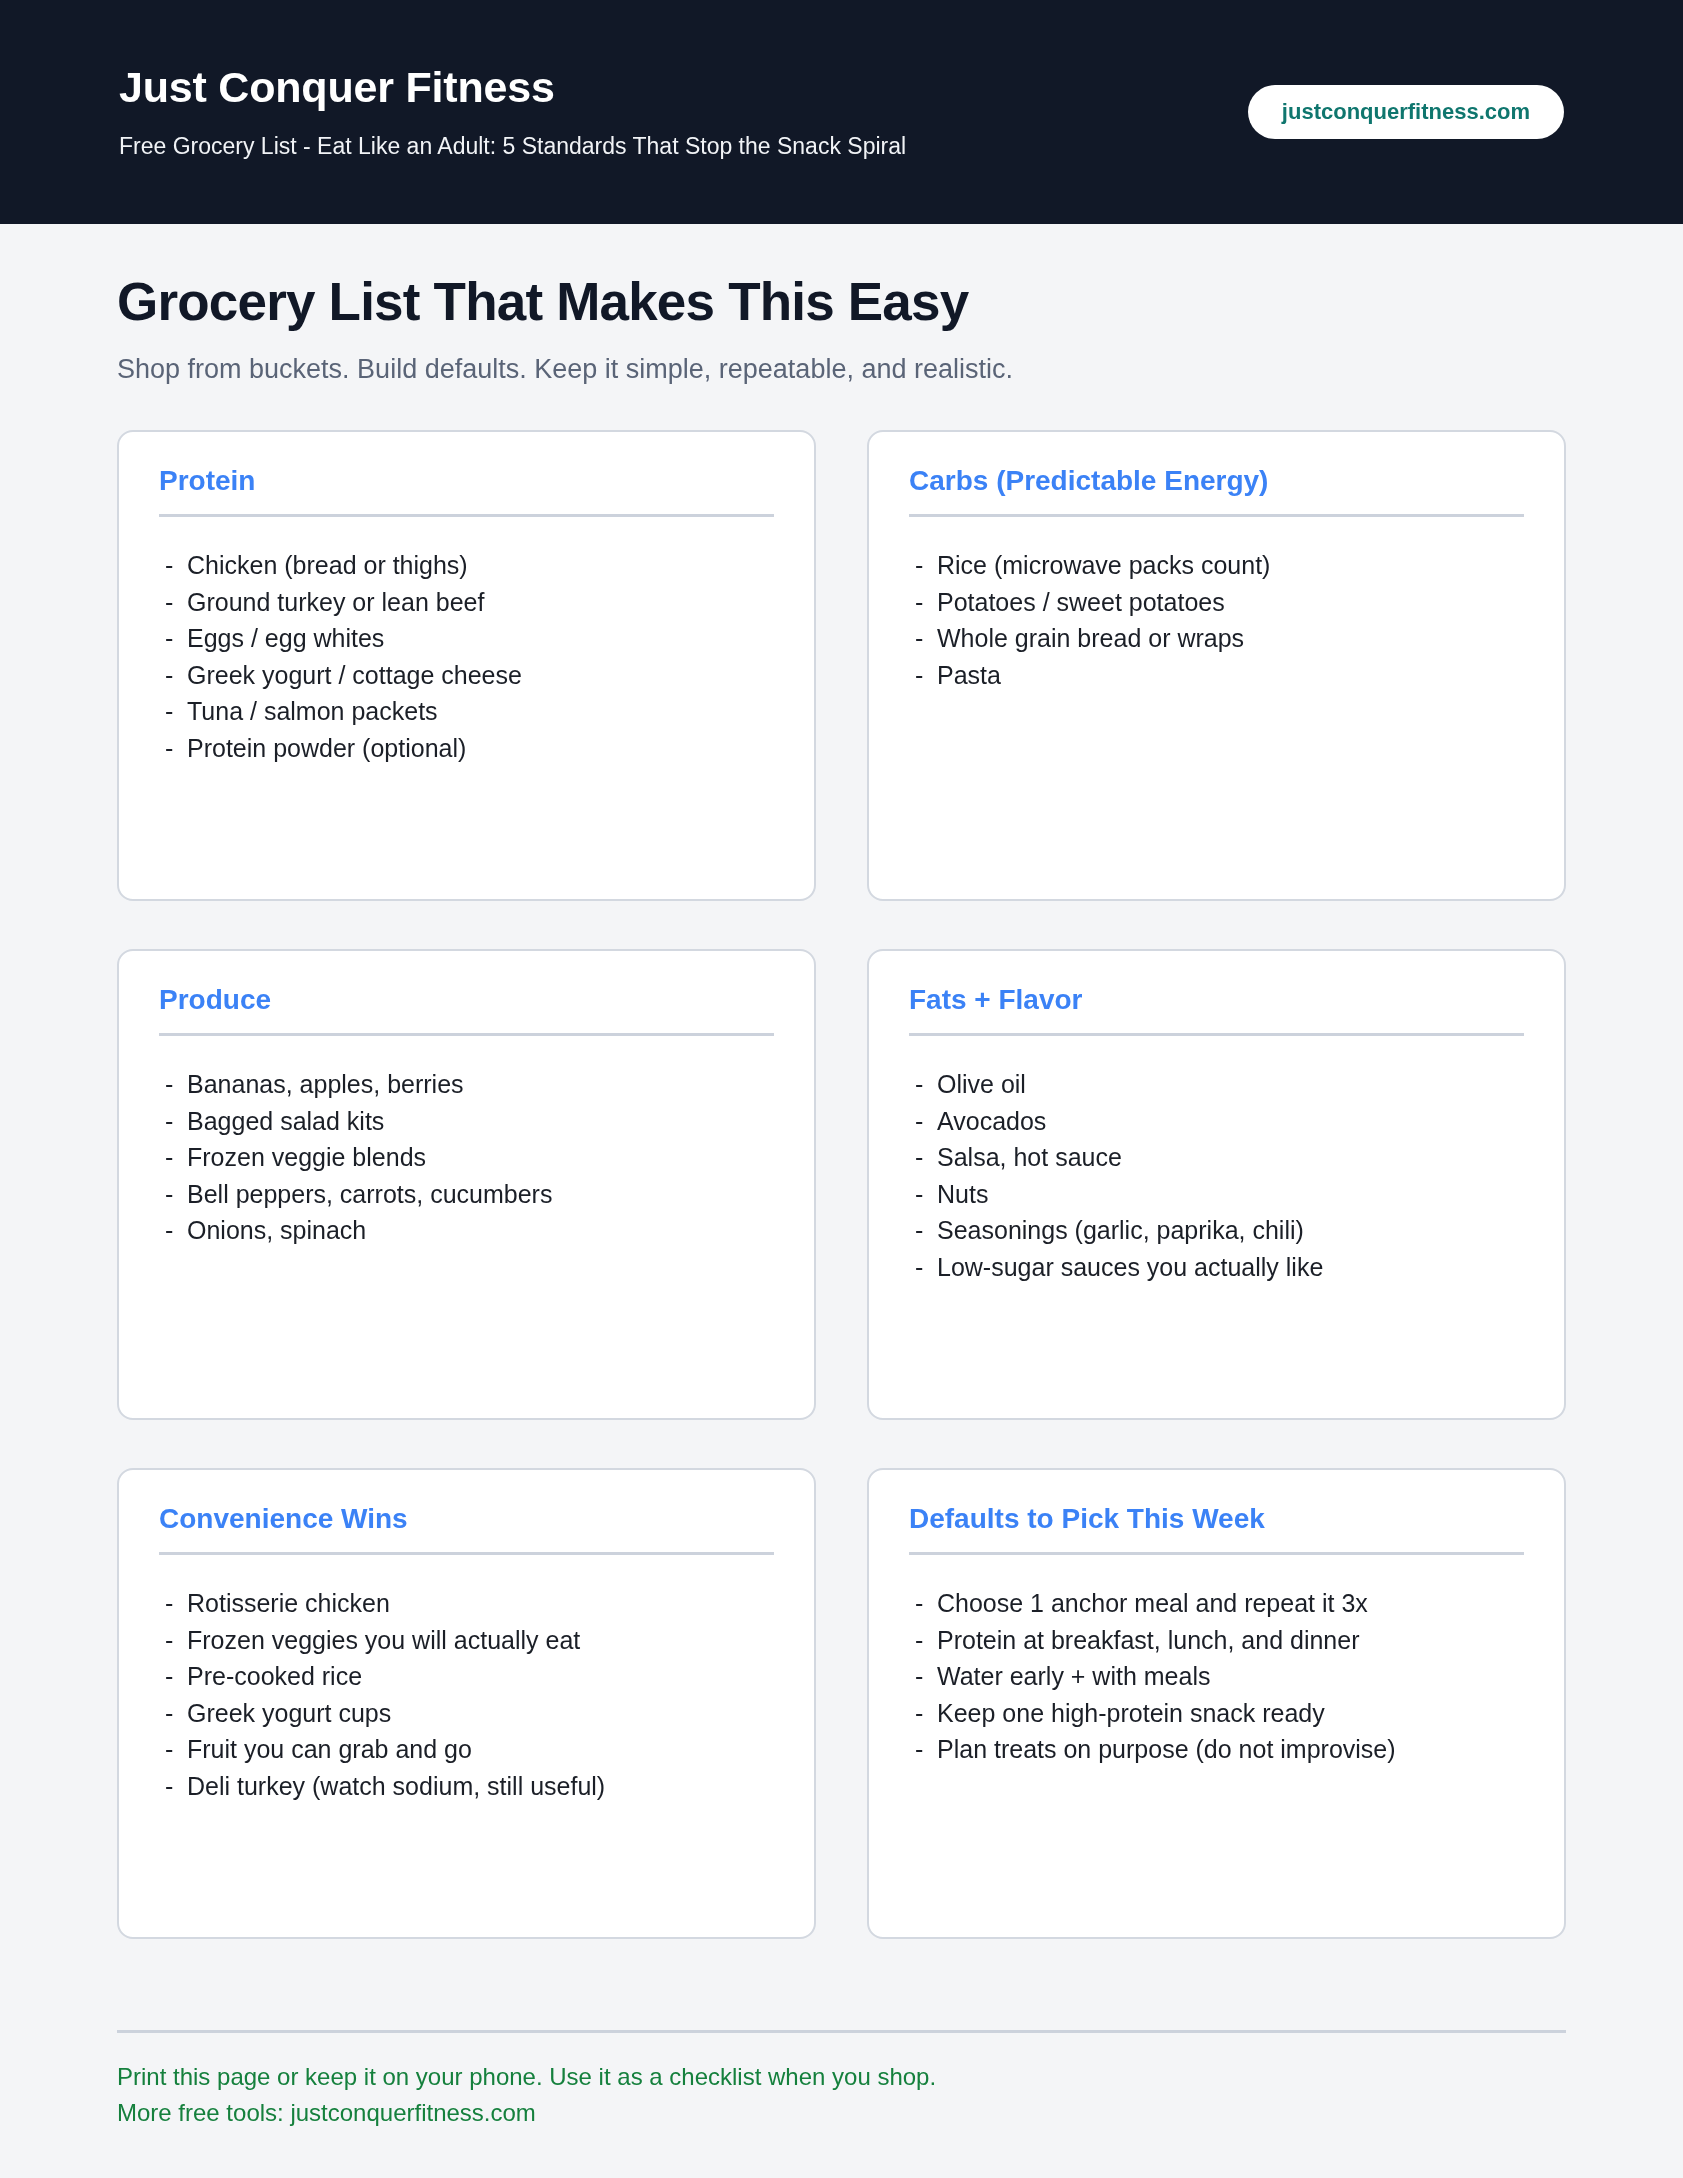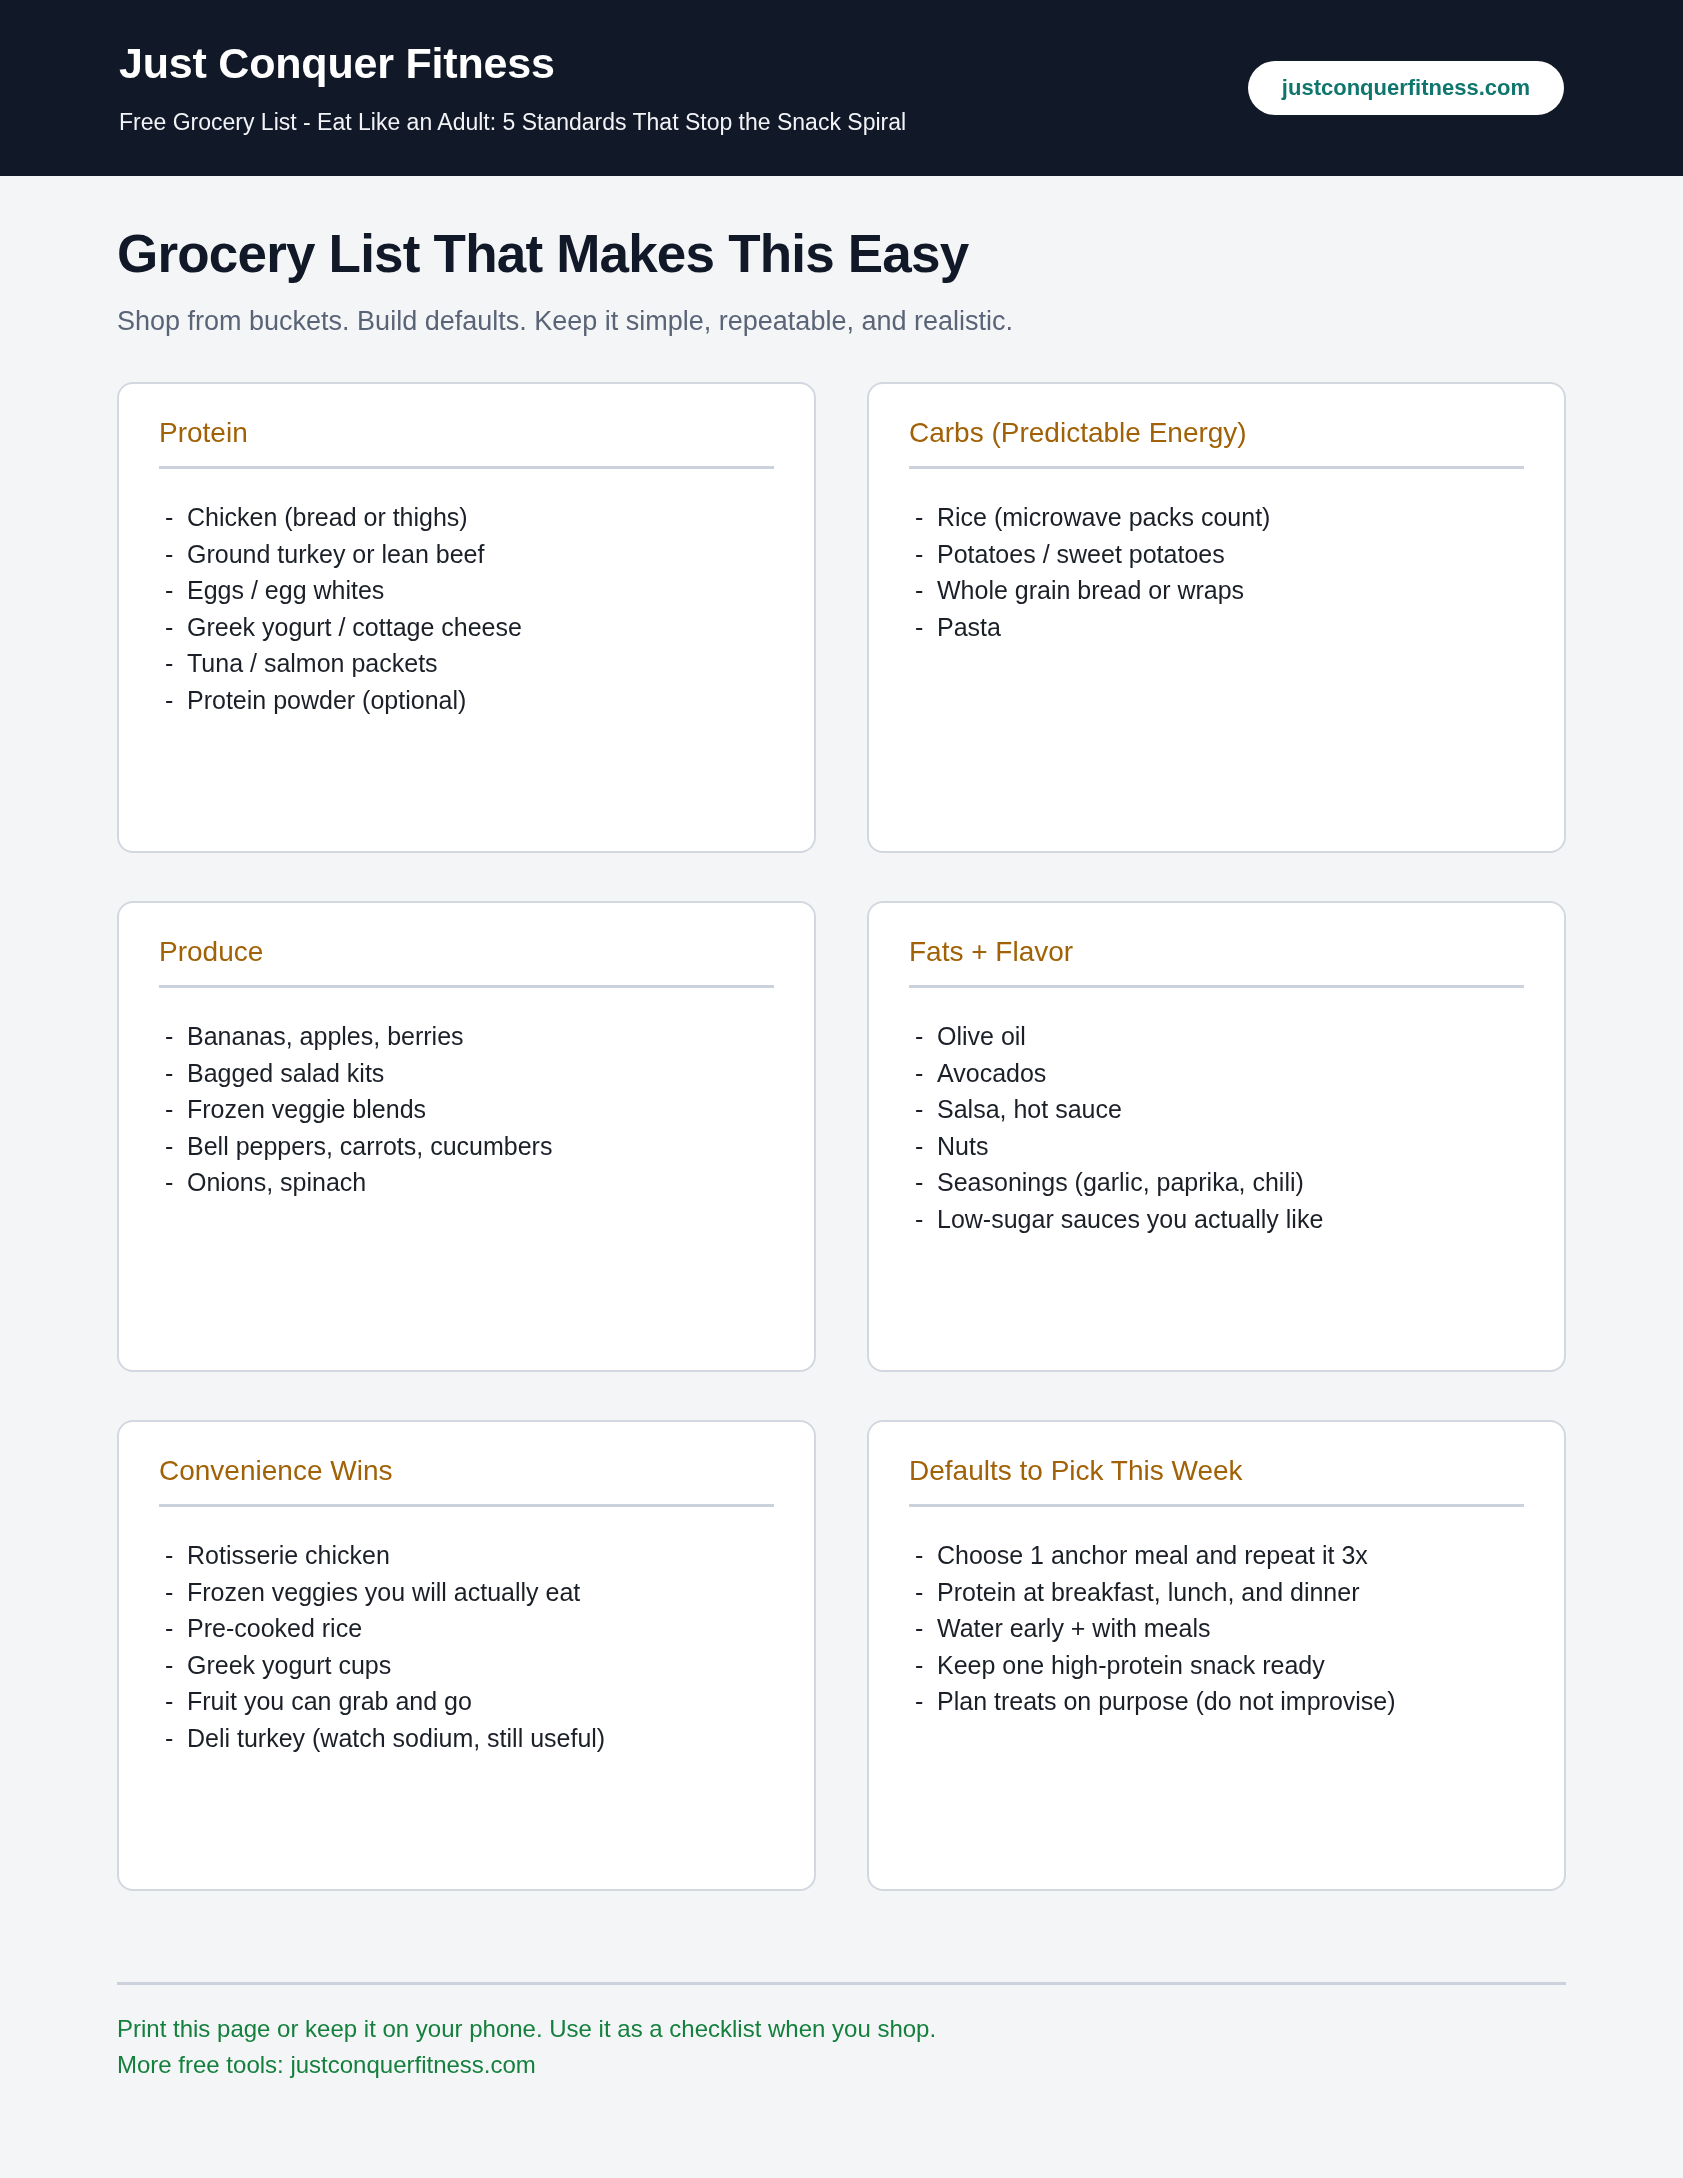--- a/index.html
+++ b/index.html
@@ -12,21 +12,21 @@
   body {
     background: #f4f5f7;
     font-family: "Liberation Sans", sans-serif;
     color: #111827;
     -webkit-font-smoothing: antialiased;
   }
 
   
   .site-header {
     background: #111827;
-    height: 176px;
+    height: 224px;
     padding: 0 119px 0 119px;
     position: relative;
     display: flex;
     flex-direction: column;
     justify-content: center;
   }
   .brand-title {
     color: #ffffff;
     font-size: 43px;
     font-weight: bold;
@@ -86,22 +86,22 @@
   .card {
     background: #ffffff;
     border: 2px solid #d3d8e0;
     border-radius: 16px;
     padding: 32px 40px 34px 40px;
     min-height: 471px;
   }
 
   .card-title {
     font-size: 28px;
-    font-weight: normal;
-    color: #a16207;
+    font-weight: bold;
+    color: #3b82f6;
     line-height: 1.2;
   }
   .card-divider {
     height: 3px;
     background: #ccd2dc;
     margin-top: 17px;
   }
 
   .card-list {
     list-style: none;

